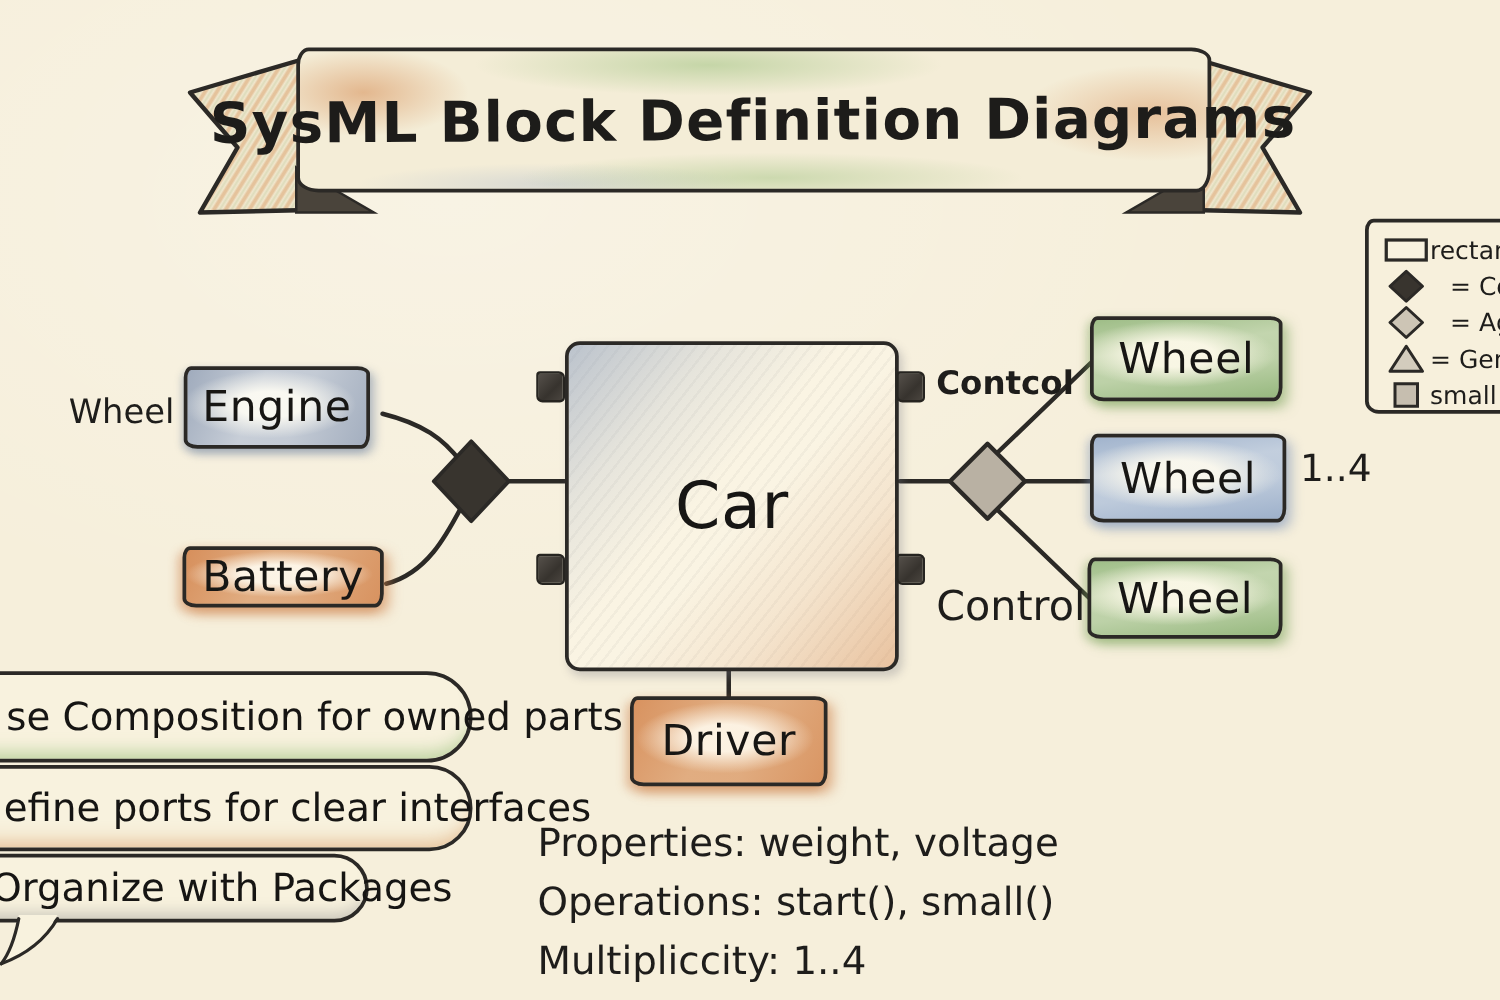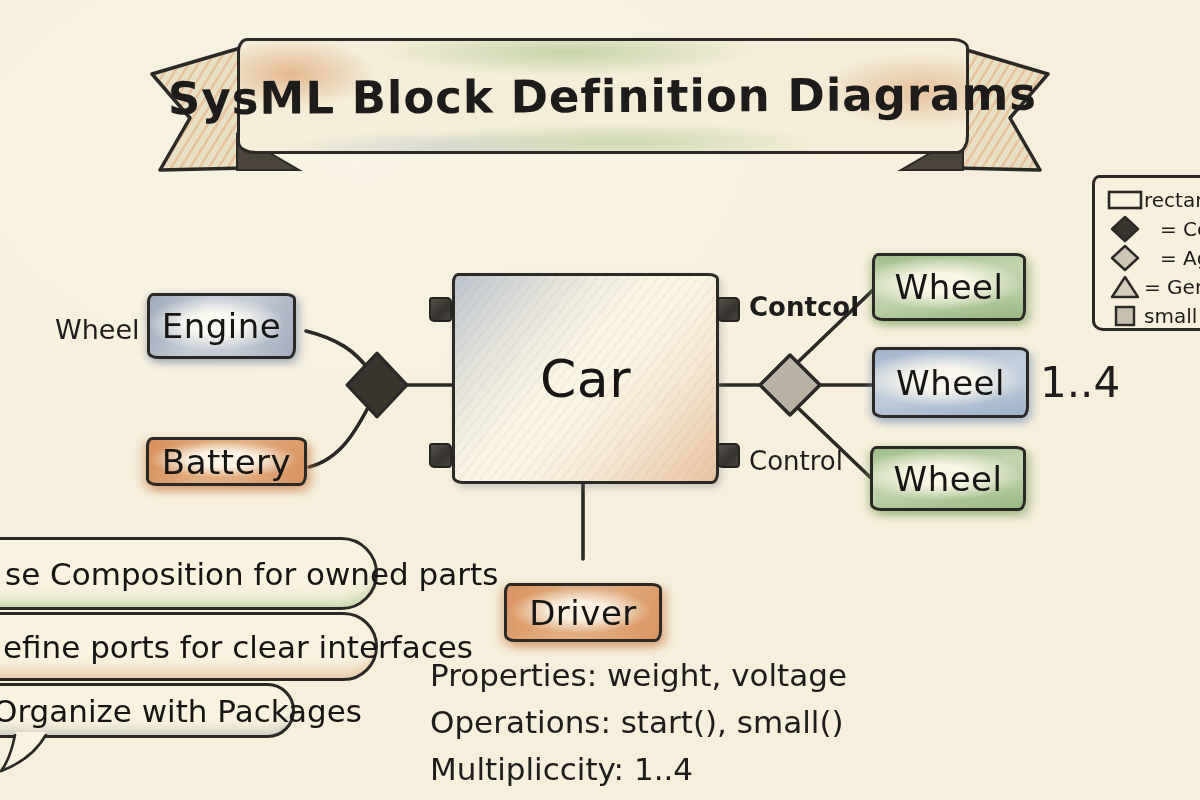--- a/index.html
+++ b/index.html
@@ -61,30 +61,31 @@
   }
   .block-battery{
     left:146px;top:437px;width:161px;height:49px;
     background:
       radial-gradient(62% 55% at 48% 45%, rgba(255,250,238,.92) 32%, transparent 78%),
       linear-gradient(118deg, rgba(209,126,70,.75), rgba(209,126,70,.3) 40%, rgba(209,126,70,.34) 60%, rgba(209,126,70,.7)),
       #e8c29c;
     box-shadow:5px 5px 9px rgba(205,125,70,.5), -4px 4px 8px rgba(205,125,70,.4);
   }
   .block-car{
-    left:452px;top:273px;width:267px;height:211px;font-size:52px;
+    left:452px;top:273px;width:267px;height:264px;font-size:52px;
     background:
       linear-gradient(133deg, rgba(125,146,182,.5), rgba(125,146,182,.16) 24%, transparent 44%),
       linear-gradient(313deg, rgba(214,140,85,.48), rgba(214,140,85,.14) 26%, transparent 46%),
       repeating-linear-gradient(128deg, rgba(90,90,90,.05) 0 2px, transparent 2px 8px),
       #faf4e3;
     box-shadow:3px 4px 7px rgba(120,120,130,.3);
+    border-radius:12px;
   }
   .block-driver{
-    left:504px;top:583px;width:158px;height:59px;
+    left:504px;top:557px;width:158px;height:72px;
     background:
       radial-gradient(60% 55% at 48% 46%, rgba(255,249,236,.9) 30%, transparent 78%),
       linear-gradient(118deg, rgba(210,128,72,.72), rgba(210,128,72,.32) 40%, rgba(210,128,72,.34) 62%, rgba(210,128,72,.68)),
       #e8c29c;
     box-shadow:5px 5px 9px rgba(205,125,70,.5), -4px 4px 8px rgba(205,125,70,.38);
   }
   .block-wheel-green{
     background:
       radial-gradient(70% 55% at 44% 44%, rgba(253,249,233,.92) 30%, transparent 78%),
       linear-gradient(172deg, rgba(118,163,92,.6), rgba(118,163,92,.24) 36%, rgba(118,163,92,.3) 62%, rgba(118,163,92,.68)),
@@ -231,22 +232,22 @@
     <span>Wheel</span>
   </div>
 
   <div class="abs port" style="left:429px;top:297px;"></div>
   <div class="abs port" style="left:429px;top:443px;"></div>
   <div class="abs port" style="left:717px;top:297px;"></div>
   <div class="abs port" style="left:717px;top:443px;"></div>
 
   <div class="abs hand" style="left:55px;top:314px;font-size:27px;">Wheel</div>
   <div class="abs hand" style="left:749px;top:292px;font-size:26px;font-weight:bold;">Contcol</div>
-  <div class="abs hand" style="left:749px;top:446px;font-size:26px;">Control</div>
-  <div class="abs hand" style="left:1040px;top:358px;font-size:42px;">1..4</div>
+  <div class="abs hand" style="left:749px;top:465px;font-size:33px;">Control</div>
+  <div class="abs hand" style="left:1040px;top:358px;font-size:30px;">1..4</div>
 
   <div class="abs bubble bubble-1">
     <span>se Composition for owned parts</span>
   </div>
   <div class="abs bubble bubble-2">
     <span>efine ports for clear interfaces</span>
   </div>
   <div class="abs bubble bubble-3">
     <span>Organize with Packages</span>
   </div>

